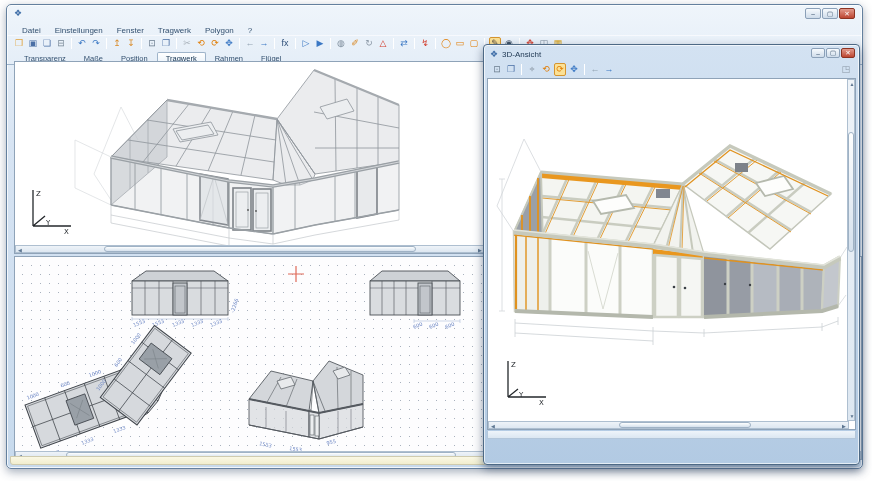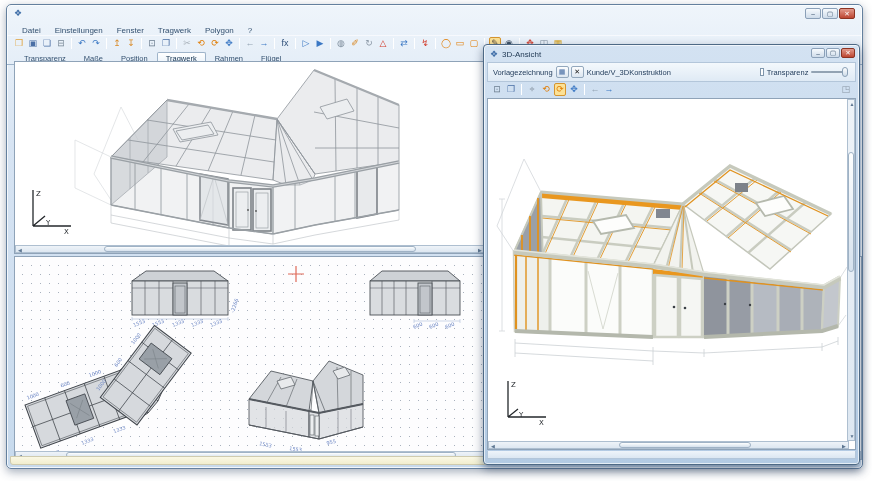--- a/index.html
+++ b/index.html
@@ -405,34 +405,20 @@
   <div class="titlebar3d">
     <span class="app-ico">❖</span>
     <span>3D-Ansicht</span>
     <div class="wc3">
         <span class="wc-btn">–</span>
         <span class="wc-btn">▢</span>
         <span class="wc-btn close">✕</span>
       </div>
   </div>
 
-  <div class="optrow">
-    <span>Vorlagezeichnung</span>
-    <span style="display:flex;gap:2px">
-        <span class="mini-btn" style="color: rgb(74, 111, 165);">▦</span>
-        <span class="mini-btn" style="color: rgb(34, 34, 34);">✕</span>
-      </span>
-    <span>Kunde/V_3DKonstruktion</span>
-    <span class="chk"></span>
-    <span>Transparenz</span>
-    <span class="slider">
-      <span class="track"></span>
-      <span class="thumb"></span>
-    </span>
-  </div>
 
   <div class="toolbar3d">
     <span style="display:flex;align-items:center">
         <span class="tbi" style="color: rgb(107, 125, 143);">
           <span class="g">⊡</span>
         </span>
         <span class="tbi" style="color: rgb(74, 111, 165);">
           <span class="g">❐</span>
         </span>
         <span class="tbsep"></span>

